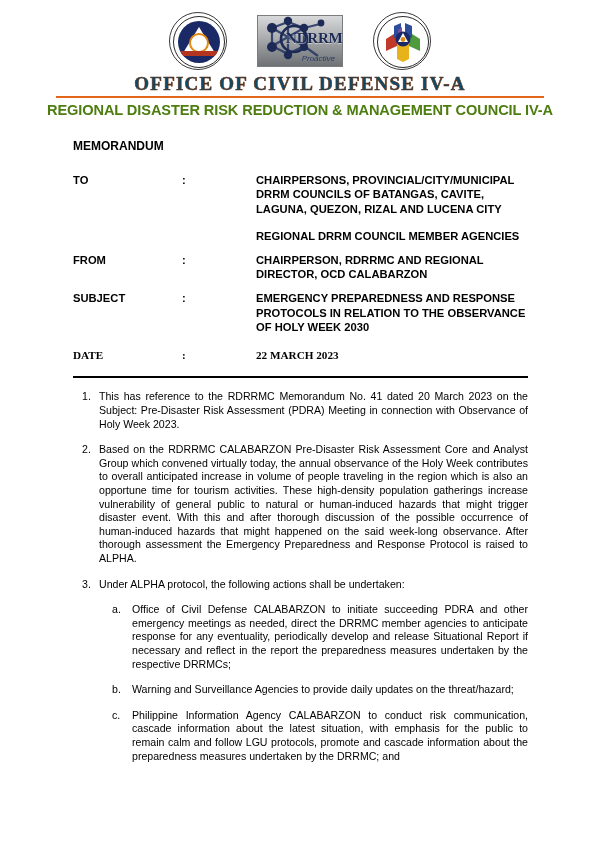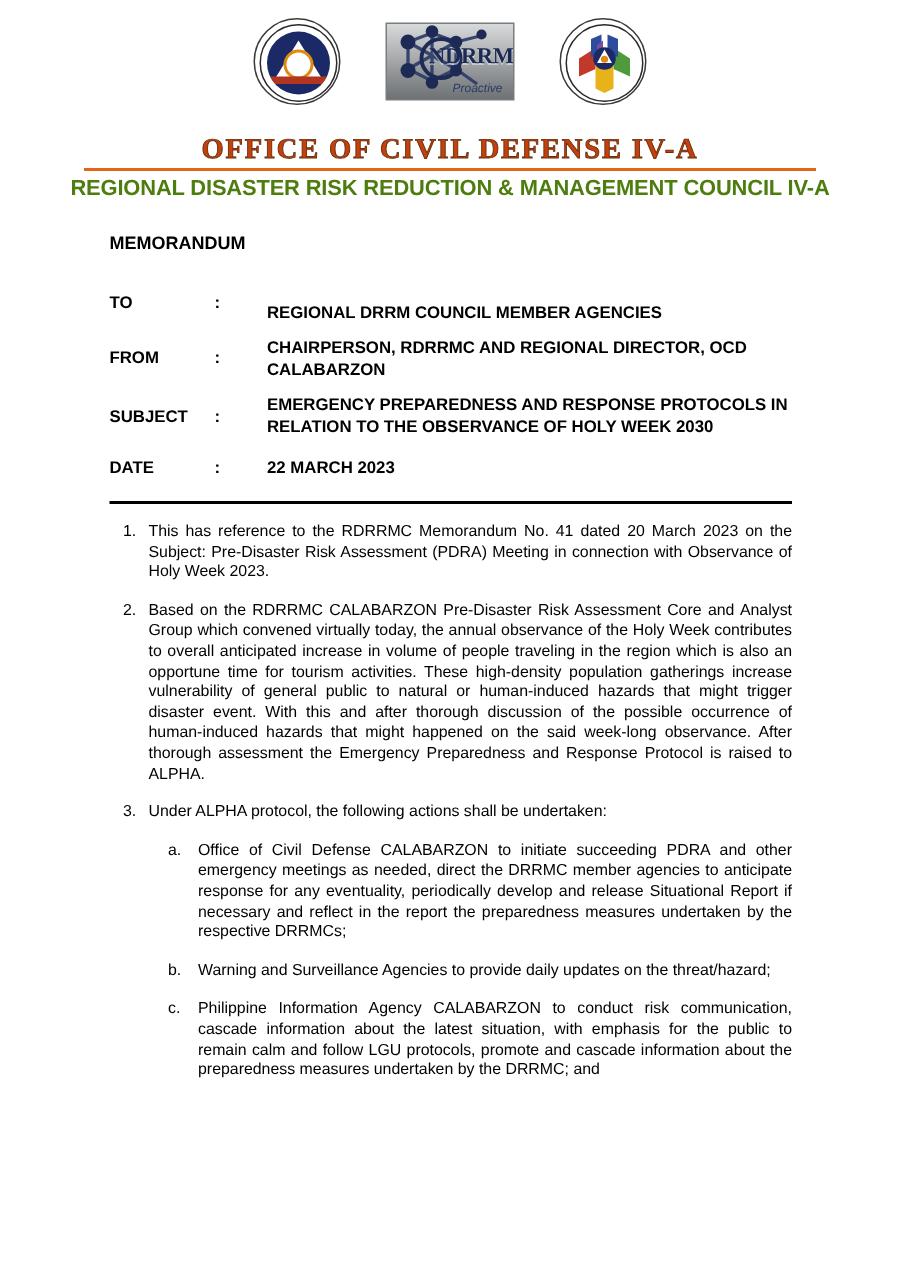--- a/index.html
+++ b/index.html
@@ -140,23 +140,23 @@
     border: 1.2px solid #2a2a2a; box-sizing: border-box;
   }
 
   
   .office-title {
     text-align: center;
     font-family: "Liberation Serif", serif;
     font-weight: bold;
     font-size: 19px;
     letter-spacing: 1.2px;
-    color: #c2410c;
+    color: #0c4a6e;
     -webkit-text-stroke: 0.6px #6b2f0c;
-    margin-top: 18px;
+    margin-top: 2px;
     line-height: 20px;
     white-space: nowrap;
   }
   .rule-orange {
     width: 488px;
     height: 2px;
     background: #E2661A;
     margin: 2px auto 0 auto;
   }
   .council-title {
@@ -182,29 +182,30 @@
 
   .fields {
     margin: 19px 0 0 73px;
     width: 458px;
     font-size: 11.2px;
     font-weight: bold;
     line-height: 14.6px;
   }
   .field-row {
     display: flex;
-    align-items: center;
+    align-items: flex-start;
     margin-bottom: 9px;
+    gap: 39px;
   }
   .field-row:last-child { margin-bottom: 0; }
   .f-label { width: 70px; flex: 0 0 70px; }
   .f-colon { width: 35px; flex: 0 0 35px; }
   .f-value { flex: 1 1 auto; }
   .f-value .sub { margin-top: 13px; }
-  .date-row { margin-top: 13px; }
+  .date-row { margin-top: 13px; font-family: Liberation Serif, serif; }
 
   .rule-black {
     width: 455px;
     height: 2px;
     background: #000000;
     margin: 14px 0 0 73px;
   }
 
   
   .body {
@@ -314,20 +315,21 @@
   <div class="memo-head">
     <div>MEMORANDUM</div>
   </div>
 
   <div class="fields">
 
     <div class="field-row">
       <div class="f-label">TO</div>
       <div class="f-colon">:</div>
       <div class="f-value">
+        <div>CHAIRPERSONS, PROVINCIAL/CITY/MUNICIPAL DRRM COUNCILS OF BATANGAS, CAVITE, LAGUNA, QUEZON, RIZAL AND LUCENA CITY</div>
         <div class="sub">REGIONAL DRRM COUNCIL MEMBER AGENCIES</div>
       </div>
     </div>
 
     <div class="field-row">
       <div class="f-label">FROM</div>
       <div class="f-colon">:</div>
       <div class="f-value">CHAIRPERSON, RDRRMC AND REGIONAL DIRECTOR, OCD CALABARZON</div>
     </div>
 

